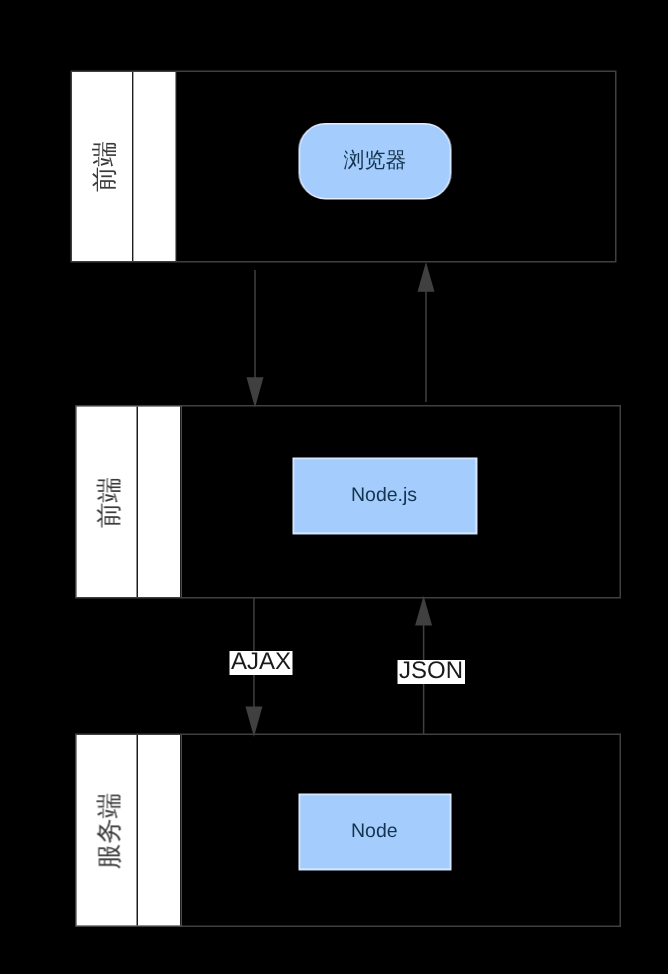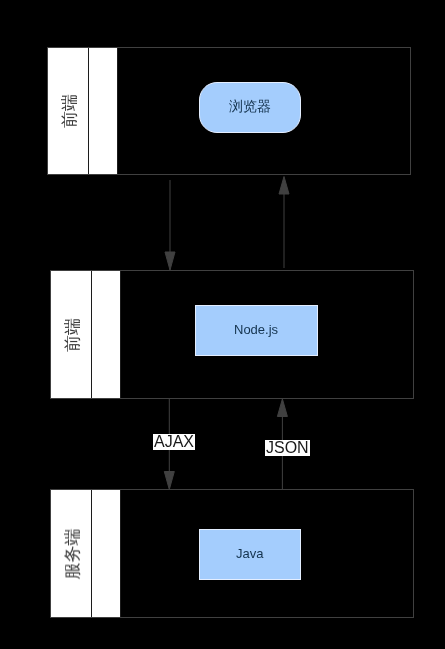--- a/index.html
+++ b/index.html
@@ -71,21 +71,21 @@
     <span>Node.js</span>
   </div>
 
   <div class="pool" style="left:50px;top:489px;width:364px;height:129px;">
     <div class="pool-head">
       <span class="pool-head-label">服务端</span>
     </div>
     <div class="lane-head"></div>
   </div>
   <div class="node" style="left:199px;top:529px;width:102px;height:51px;">
-    <span>Java</span>
+    <span>Node</span>
   </div>
 
   <svg class="edges" viewBox="0 0 445 649">
     <g stroke="#404040" fill="#404040" stroke-width="1">
       <g>
         <line x1="170" y1="180" x2="170" y2="255"></line>
         <path d="M 165.0 252 L 170 270 L 175.0 252 Z"></path>
       </g>
       <g>
         <line x1="284" y1="194" x2="284" y2="268"></line>

